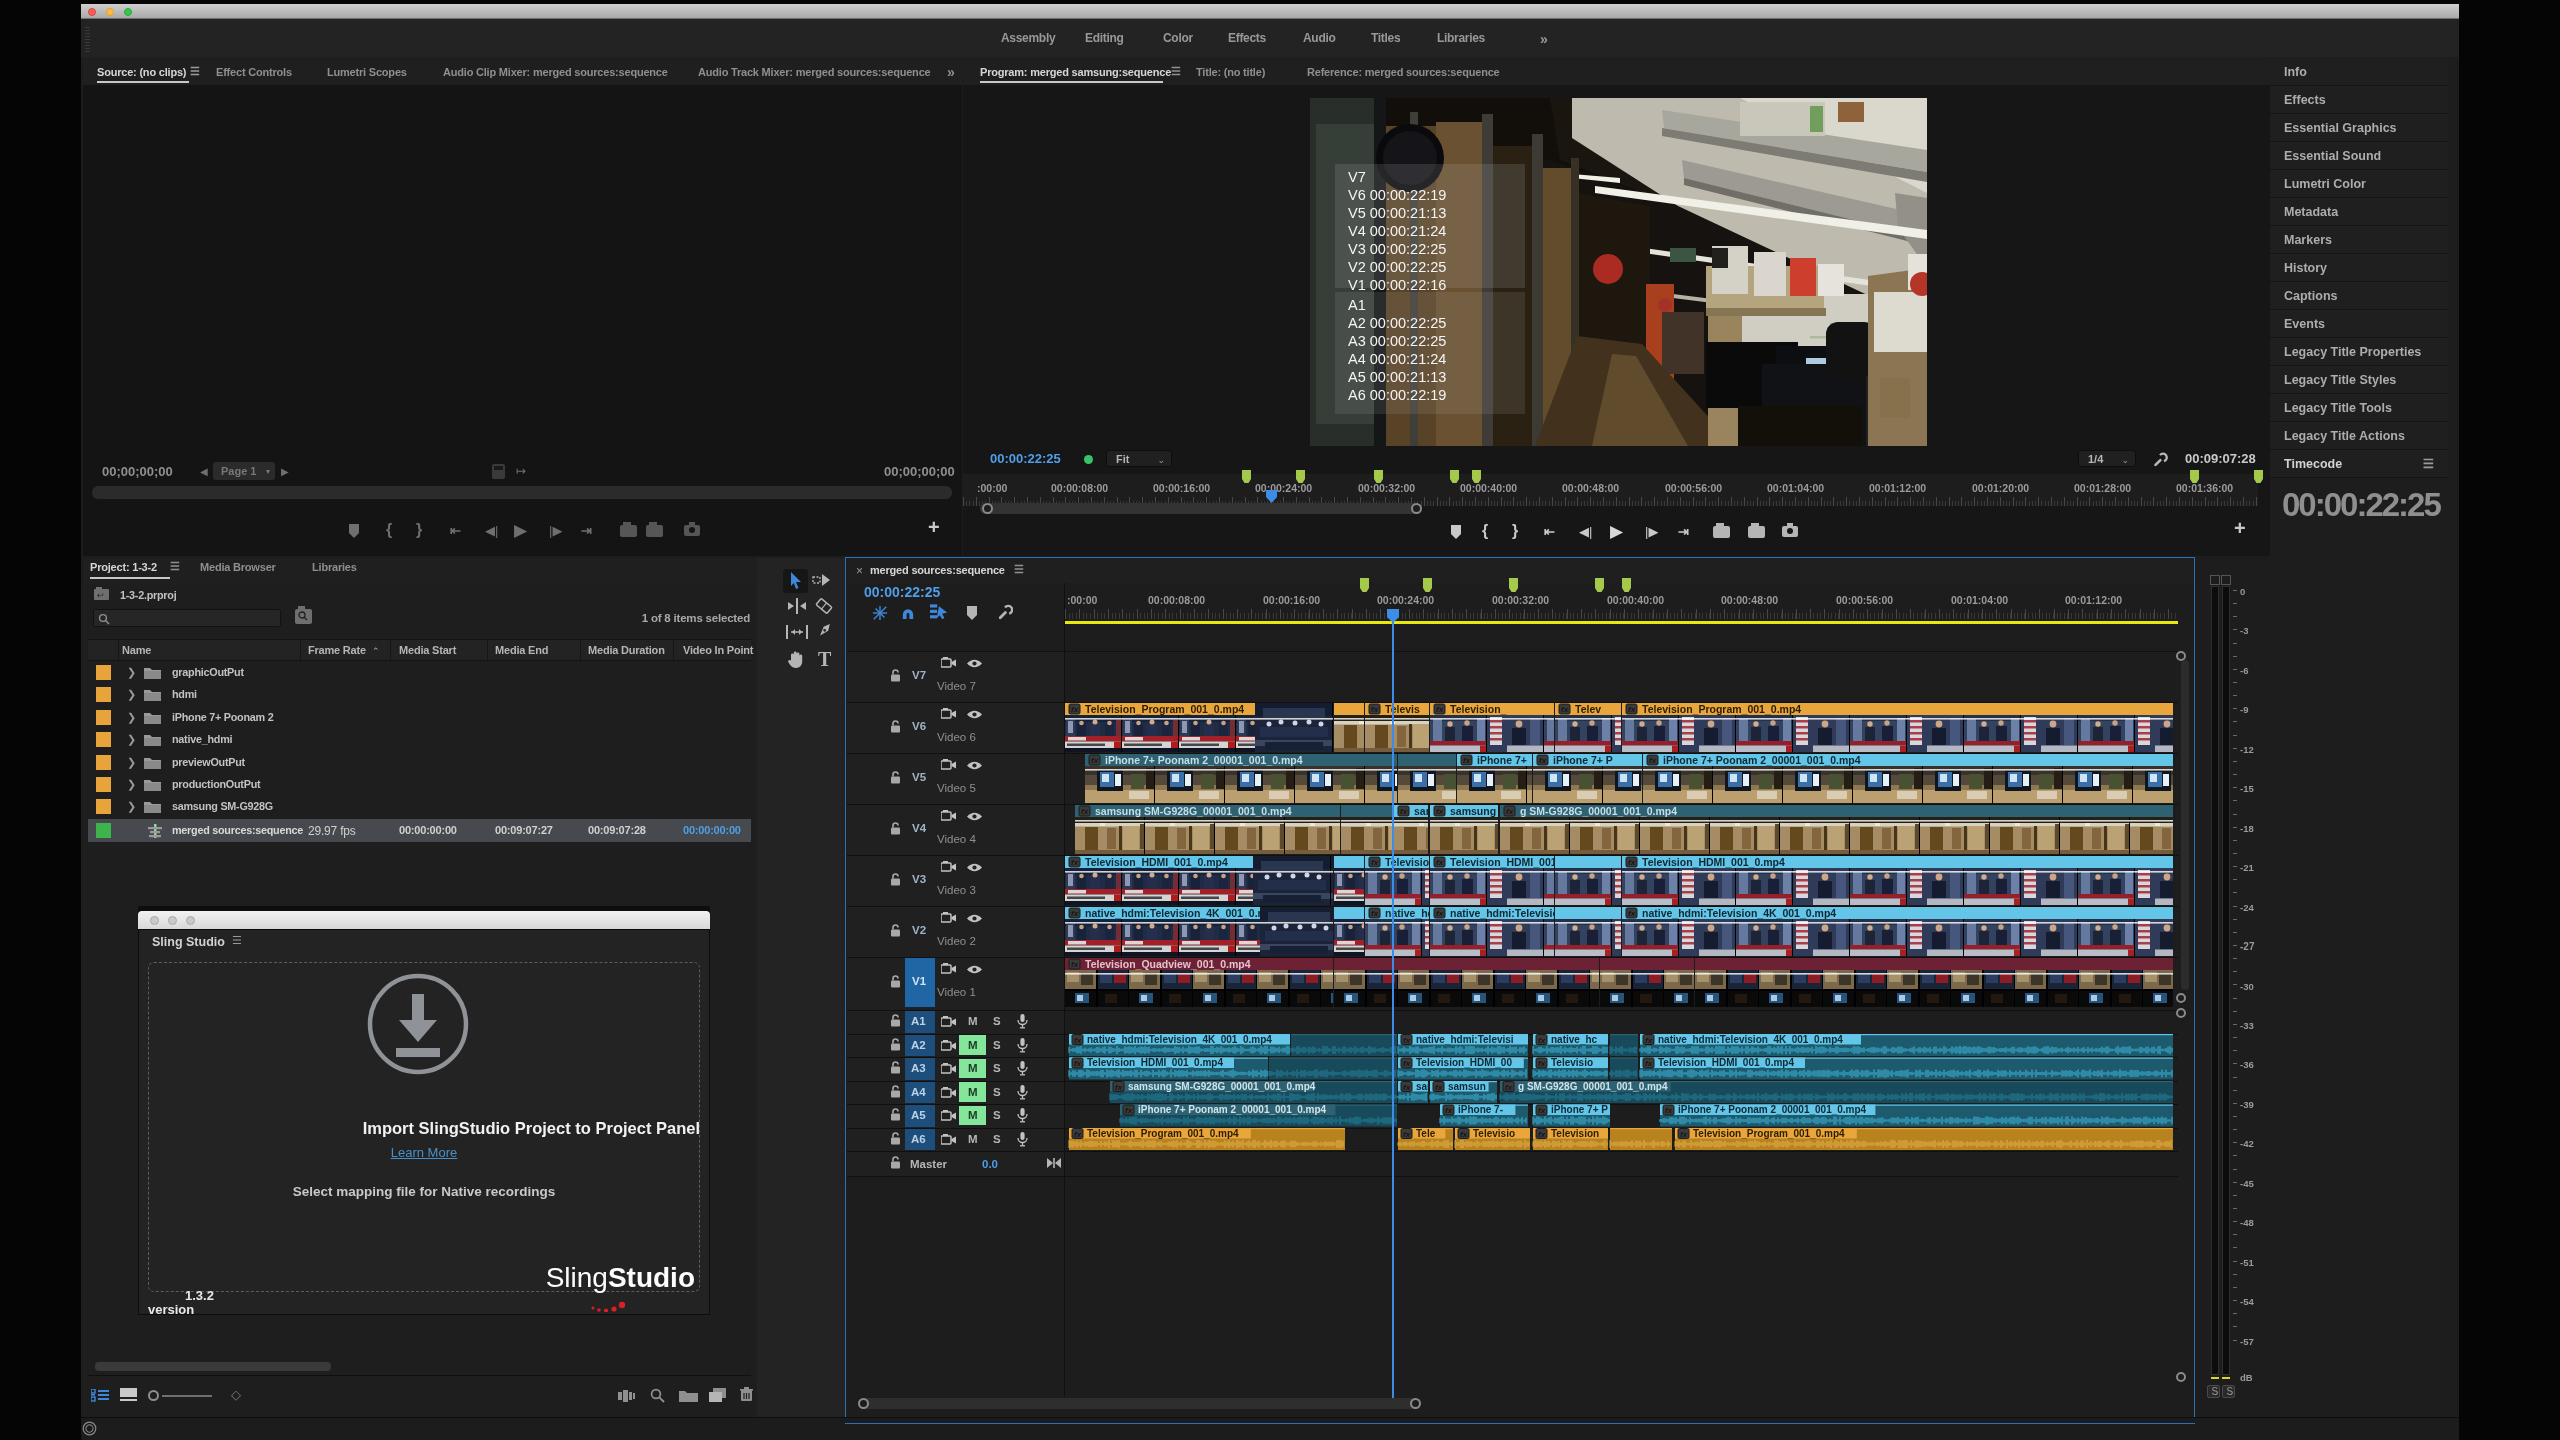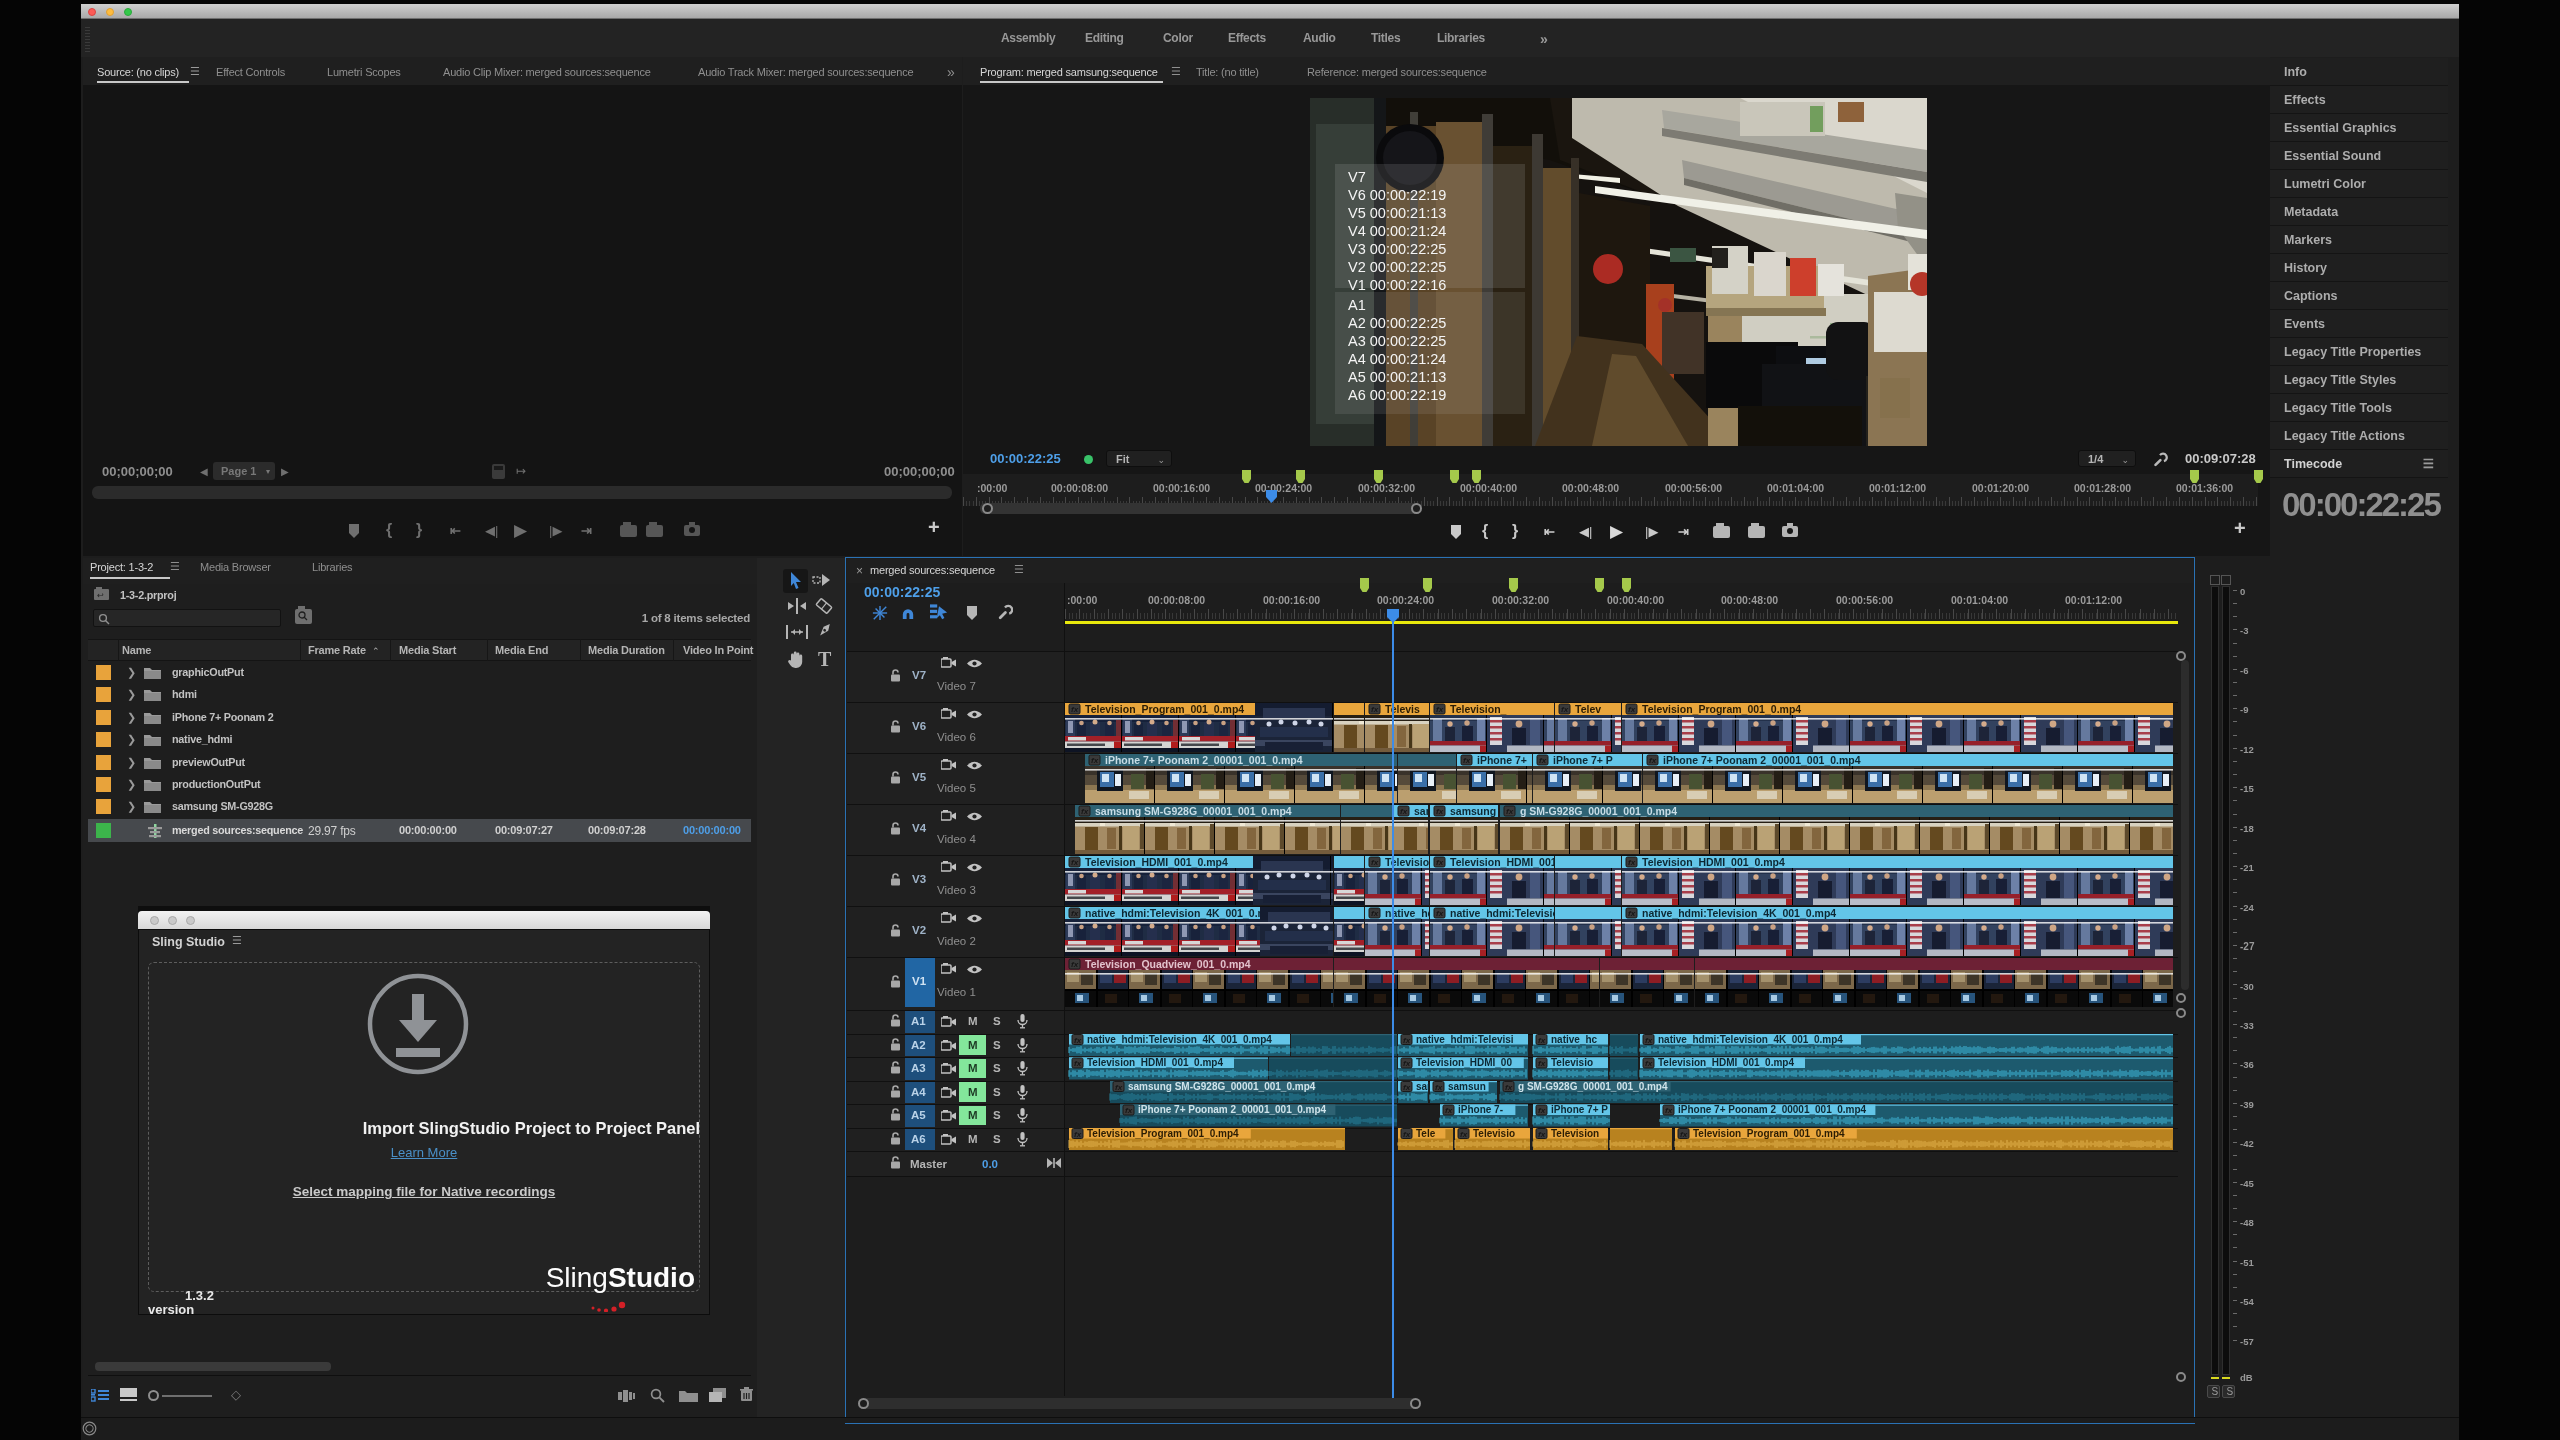--- a/index.html
+++ b/index.html
@@ -2,21 +2,21 @@
 <html><head><meta charset="utf-8">
 <style>
 html,body{margin:0;padding:0;background:#050505;width:2560px;height:1440px;overflow:hidden;}
 *{box-sizing:border-box;font-family:"Liberation Sans",sans-serif;}
 .abs{position:absolute;}
 #win{position:absolute;left:81px;top:4px;width:2378px;height:1436px;background:#1d1d1d;}
 #titlebar{position:absolute;left:81px;top:4px;width:2378px;height:15px;background:linear-gradient(#cfcfcf,#a9a9a9);border-bottom:1px solid #6f6f6f;}
 .tl{position:absolute;top:3.5px;width:8px;height:8px;border-radius:50%;}
 #wsbar{position:absolute;left:81px;top:19px;width:2378px;height:38px;background:#232323;}
 .wstab{position:absolute;top:12px;font-size:12px;color:#989898;font-weight:bold;letter-spacing:-0.3px;}
-.ptab{position:absolute;font-size:11px;color:#8f8f8f;font-weight:normal;white-space:nowrap;letter-spacing:-0.2px;}
+.ptab{position:absolute;font-size:11px;color:#8f8f8f;font-weight:bold;white-space:nowrap;letter-spacing:-0.2px;}
 .ptab.act{color:#d6d6d6;}
 .tcgray{color:#8f8f8f;font-weight:bold;font-size:13px;}
 .tcblue{color:#4e9fe8;font-weight:bold;font-size:13px;}
 svg{display:block}
 .sb-item{position:absolute;left:0;width:178px;height:28px;border-bottom:1px solid #141414;color:#adadad;font-size:12.5px;font-weight:bold;line-height:28px;padding-left:14px;background:#1f1f1f;}
 .row-name{color:#c2c2c2;font-size:10.8px;font-weight:bold;letter-spacing:-0.25px;white-space:nowrap;}
 </style></head><body>
 <div id="win"></div>
 
 <div id="titlebar">
@@ -455,21 +455,21 @@
 <div class="abs" style="left:232px;top:934px;color:#9a9a9a;font-size:11px;">☰</div>
 <div class="abs" style="left:148px;top:962px;width:552px;height:330px;border:1.5px dashed #5d5d5d;border-radius:6px;"></div>
 <svg class="abs" style="left:366px;top:972px;" width="104" height="104" viewBox="0 0 104 104">
     <circle cx="52" cy="52" r="48" stroke="#8f9296" stroke-width="4.5" fill="none"></circle>
     <rect x="46" y="22" width="12" height="30" fill="#8f9296"></rect>
     <polygon points="33,48 71,48 52,70" fill="#8f9296"></polygon>
     <rect x="30" y="76" width="44" height="9" fill="#8f9296"></rect>
   </svg>
 <div class="abs" style="left:148px;top:1119px;width:552px;text-align:right;color:#f2f2f2;font-size:16.5px;font-weight:bold;">Import SlingStudio Project to Project Panel</div>
 <div class="abs" style="left:148px;top:1145px;width:552px;text-align:center;color:#4a90c8;font-size:13px;text-decoration:underline;">Learn More</div>
-<div class="abs" style="left:148px;top:1184px;width:552px;text-align:center;color:#c9c9c9;font-size:13.5px;font-weight:bold;text-decoration:underline;">Select mapping file for Native recordings</div>
+<div class="abs" style="left:148px;top:1184px;width:552px;text-align:center;color:#c9c9c9;font-size:13.5px;font-weight:bold;">Select mapping file for Native recordings</div>
 <div class="abs" style="left:430px;top:1262px;width:265px;text-align:right;color:#fdfdfd;font-size:28px;"><span style="font-weight:400;">Sling</span><span style="font-weight:bold;">Studio</span></div>
 <svg class="abs" style="left:590px;top:1296px;" width="40" height="16" viewBox="0 0 40 16">
     <circle cx="3" cy="12" r="1.5" fill="#d42027"></circle>
     <circle cx="9" cy="14" r="1.8" fill="#d42027"></circle>
     <circle cx="16" cy="14.5" r="2.1" fill="#d42027"></circle>
     <circle cx="24" cy="13" r="2.6" fill="#d42027"></circle>
     <circle cx="32" cy="9" r="3.2" fill="#d42027"></circle>
   </svg>
 <div class="abs" style="left:185px;top:1288px;color:#e8e8e8;font-size:13px;font-weight:bold;">1.3.2</div>
 <div class="abs" style="left:148px;top:1302px;color:#e8e8e8;font-size:13px;font-weight:bold;">version</div>

